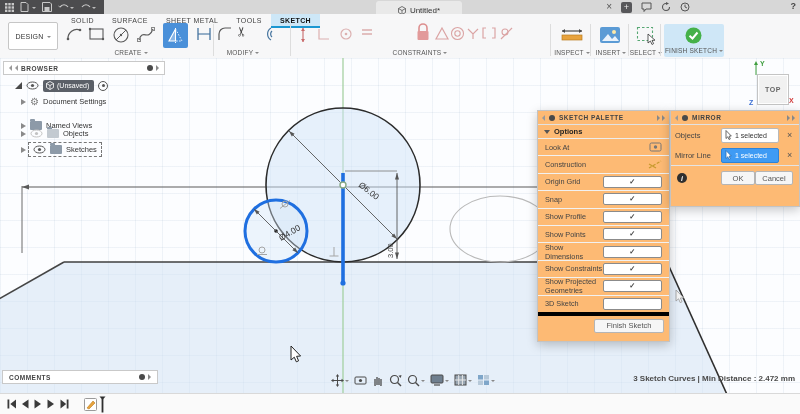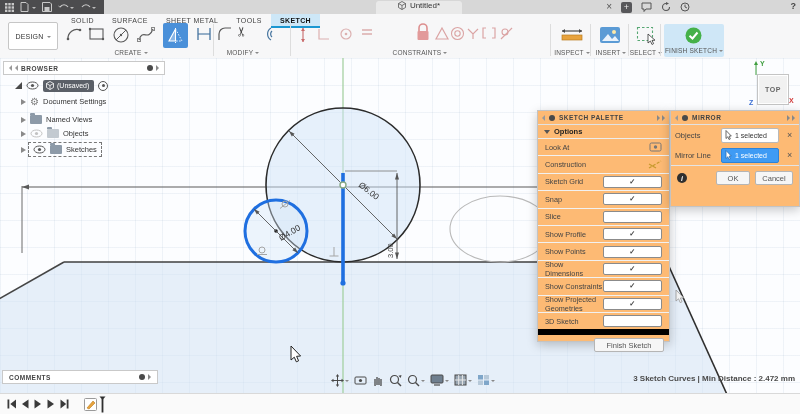--- a/index.html
+++ b/index.html
@@ -4,21 +4,21 @@
 <style>
   html,body{margin:0;padding:0;background:#9a9a9a;}
   #app{position:relative;width:800px;height:414px;overflow:hidden;background:#fcfdfe;
        font-family:"Liberation Sans",sans-serif;-webkit-font-smoothing:antialiased;cursor:default;}
   .abs{position:absolute;}
   
   #tabbar{left:0;top:0;width:800px;height:14px;background:#d7d7d7;}
   #quickbar{left:0;top:0;width:104px;height:14px;background:#4c4c4e;display:flex;align-items:center;gap:6px;padding-left:5px;box-sizing:border-box;}
   .qicon{display:flex;align-items:center;}
   .doc-tab{left:376px;top:1px;width:86px;height:14px;background:#e9e9e9;border-radius:3px 3px 0 0;
-           display:flex;align-items:flex-start;justify-content:center;gap:4px;font-size:8px;color:#333;}
+           display:flex;align-items:flex-end;justify-content:center;gap:4px;font-size:8px;color:#333;}
   .tb-right{display:flex;align-items:center;gap:9px;position:absolute;right:110px;top:0;height:14px;}
   .tb-x{font-size:10px;color:#555;line-height:1;}
   .tb-plus{width:11px;height:11px;background:#57575a;border-radius:2px;color:#eee;font-size:9px;line-height:10px;text-align:center;}
   .tb-help{position:absolute;right:4px;top:1px;font-size:9px;font-weight:700;color:#444;}
   
   #ribbon{left:0;top:14px;width:800px;height:44px;background:#f7f7f8;border-bottom:1px solid #d2d2d2;}
   #design-btn{left:8px;top:8px;width:48px;height:26px;background:#fff;border:1px solid #c6c6c6;border-radius:2px;
               display:flex;align-items:center;justify-content:center;gap:3px;font-size:7px;color:#333;letter-spacing:.2px;}
   .rtabs{left:62px;top:0px;height:11px;display:flex;}
   .rtab{padding:1px 9px 0;font-size:7px;letter-spacing:.4px;color:#444;height:11px;display:flex;align-items:center;}
@@ -482,21 +482,21 @@
     <span class="radio">
         <i></i>
       </span>
   </div>
   <div class="abs brow" style="top:94px">
     <span style="width:14px"></span>
       <span class="b-exp"></span>
     <span class="gear">⚙</span>
     <span>Document Settings</span>
   </div>
-  <div class="abs brow" style="top:112px">
+  <div class="abs brow" style="top:118px">
     <span style="width:14px"></span>
       <span class="b-exp"></span>
     <span class="folder"></span>
     <span>Named Views</span>
   </div>
   <div class="abs brow" style="top:126px">
     <span style="width:14px"></span>
       <span class="b-exp"></span>
     <svg width="13" height="9">
         <ellipse cx="6.5" cy="4.5" rx="5.5" ry="3.5" fill="none" stroke="#c2c2c2" stroke-width="1"></ellipse>
@@ -538,52 +538,48 @@
         </svg>
     </div>
     <div class="prow">
       <span>Construction</span>
       <svg width="14" height="11">
           <line x1="1" y1="9" x2="13" y2="2" stroke="#c79a2e" stroke-width="1.3" stroke-dasharray="3 1.5"></line>
           <line x1="1" y1="5" x2="8" y2="9" stroke="#c79a2e" stroke-width="1.3"></line>
         </svg>
     </div>
     <div class="prow">
-      <span>Sketch Grid</span>
+      <span>Origin Grid</span>
       <span class="cb" data-checked="true"></span>
     </div>
     <div class="prow">
       <span>Snap</span>
       <span class="cb" data-checked="true"></span>
     </div>
     <div class="prow">
-      <span>Slice</span>
-      <span class="cb" data-checked="false"></span>
-    </div>
-    <div class="prow">
       <span>Show Profile</span>
       <span class="cb" data-checked="true"></span>
     </div>
     <div class="prow">
       <span>Show Points</span>
       <span class="cb" data-checked="true"></span>
     </div>
     <div class="prow">
       <span>Show Dimensions</span>
       <span class="cb" data-checked="true"></span>
     </div>
     <div class="prow">
       <span>Show Constraints</span>
       <span class="cb" data-checked="true"></span>
     </div>
     <div class="prow">
       <span>Show Projected Geometries</span>
       <span class="cb" data-checked="true"></span>
     </div>
-    <div class="prow" style="border-bottom:6px solid #000000">
+    <div class="prow" style="border-bottom:4px solid #000000">
       <span>3D Sketch</span>
       <span class="cb" data-checked="false"></span>
     </div>
     <div style="display:flex;justify-content:flex-end;padding:3px 5px">
       <button class="pbtn" style="width:70px;height:14px">Finish Sketch</button>
     </div>
   </div>
 
   <div class="abs panel" id="mirror">
     <div class="phead">
@@ -606,21 +602,21 @@
     <div class="mrow">
       <span class="mlabel">Mirror Line</span>
       <span class="selbtn" data-selected="true">
         <svg width="7" height="10">
             <path d="M1,0.5 L1,8.5 L2.8,6.8 L4,9.5 L5.3,8.9 L4.1,6.2 L6.3,6 Z" fill="#fff" stroke="#2a6db2" stroke-width=".8"></path>
           </svg>
         <span>1 selected</span>
       </span>
       <span class="mx">×</span>
     </div>
-    <div style="border-top:1px solid #e4e4e4;height:24px;display:flex;align-items:center;padding:0 6px;gap:5px">
+    <div style="border-top:1px solid #e4e4e4;height:24px;display:flex;align-items:center;padding:0 6px;">
       <span class="info-i">i</span>
       <span style="flex:1"></span>
       <button class="pbtn" style="width:34px;height:14px">OK</button>
       <button class="pbtn" style="width:38px;height:14px">Cancel</button>
     </div>
   </div>
 
   <div class="abs" id="comments">
     <span class="ptitle">COMMENTS</span>
     <span class="dot"></span>

